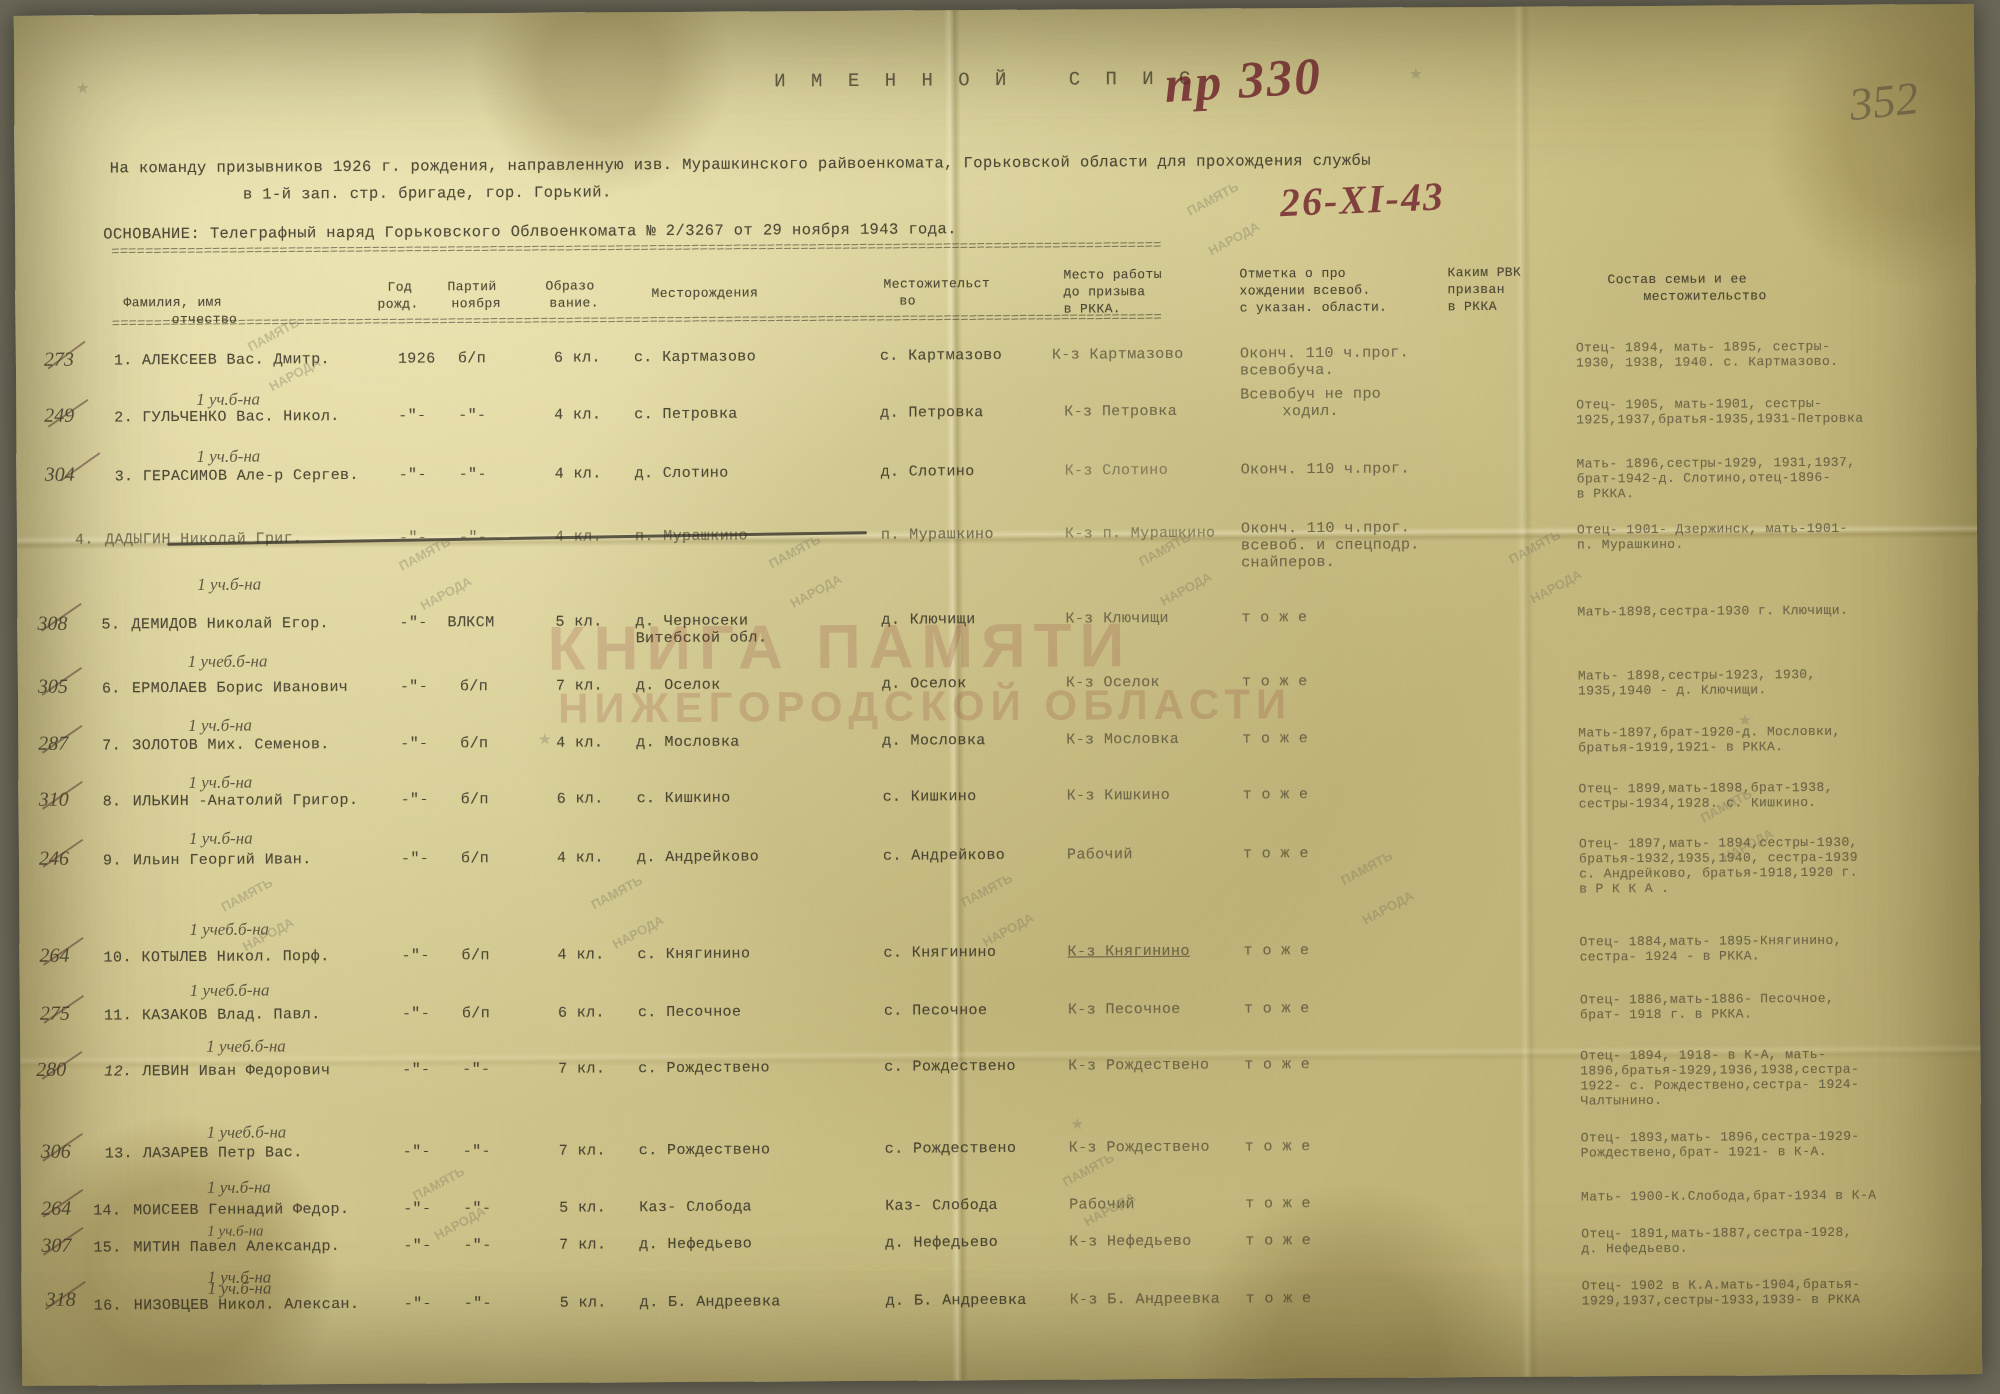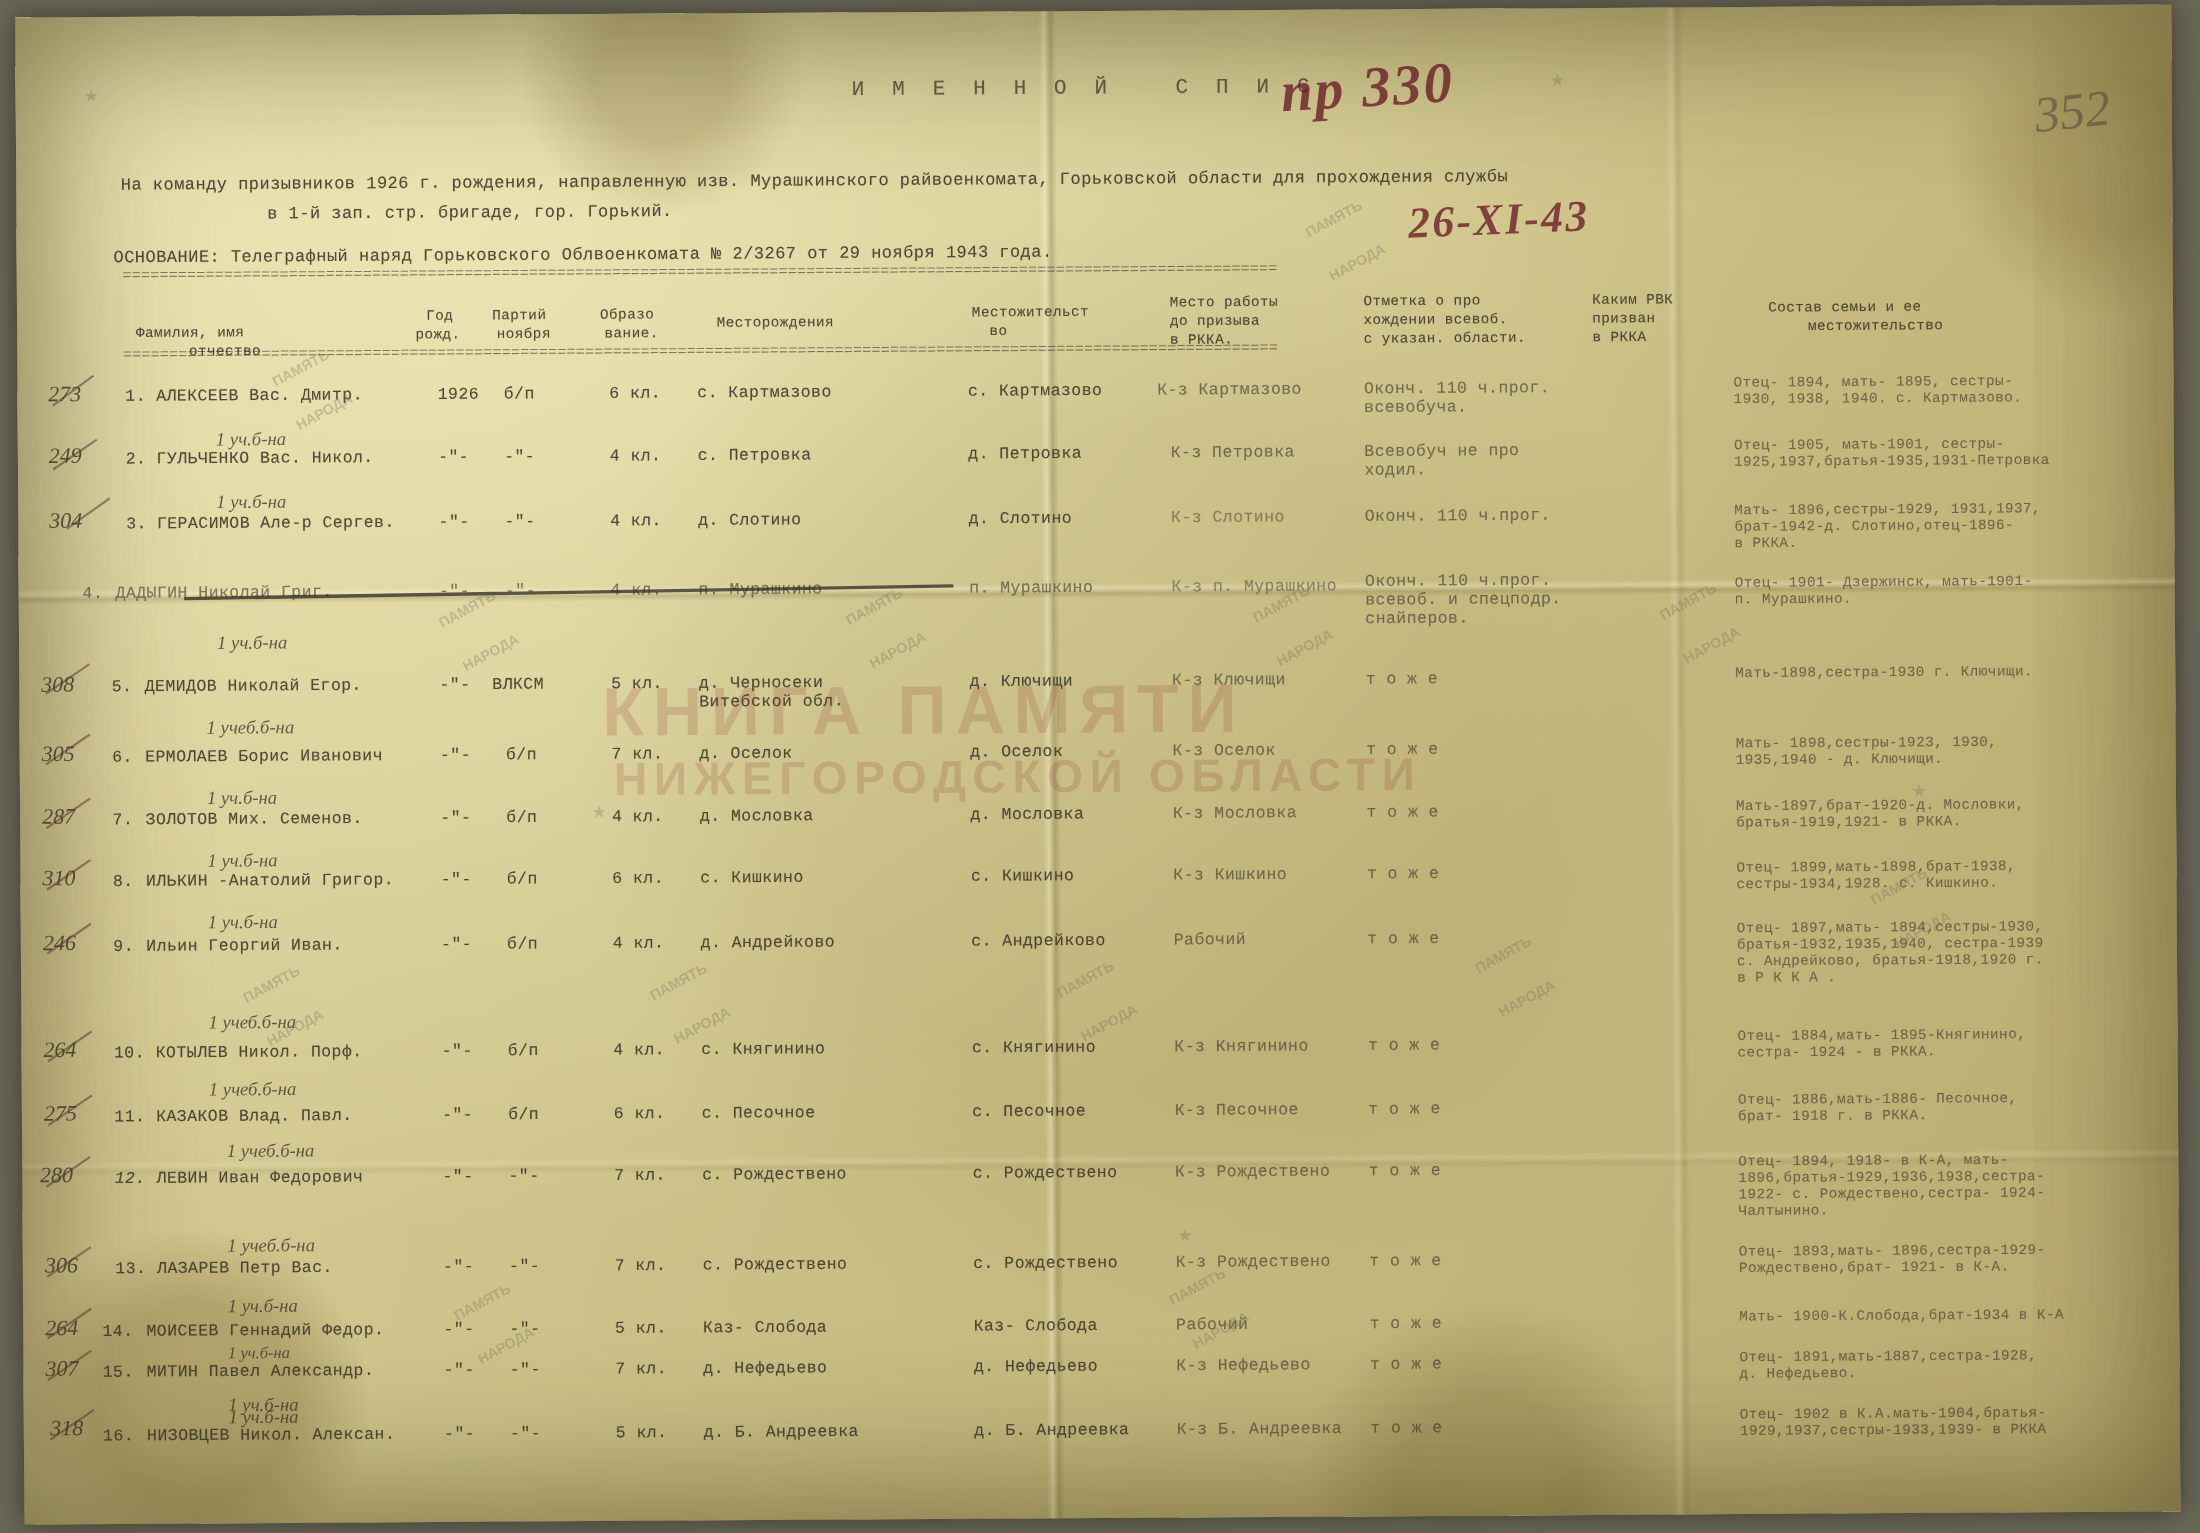--- a/index.html
+++ b/index.html
@@ -258,21 +258,21 @@
 
     <div class="hand idx" style="left:28px; top:388px;">249</div>
     <div class="t" style="left:98px; top:394px;">2.</div>
     <div class="t" style="left:126px; top:394px;">ГУЛЬЧЕНКО Вас. Никол.</div>
     <div class="t" style="left:382px; top:394px;">-"-</div>
     <div class="t" style="left:442px; top:394px;">-"-</div>
     <div class="t" style="left:538px; top:394px;">4 кл.</div>
     <div class="t" style="left:618px; top:394px;">с. Петровка</div>
     <div class="t" style="left:864px; top:394px;">д. Петровка</div>
     <div class="t dim" style="left:1048px; top:394px;">К-з Петровка</div>
-    <div class="t dim" style="left:1224px; top:394px;">Всевобуч не про
+    <div class="t dim" style="left:1224px; top:378px;text-align:center;">Всевобуч не про
 ходил.</div>
     <div class="t dim small" style="left:1560px; top:391px;">Отец- 1905, мать-1901, сестры-
 1925,1937,братья-1935,1931-Петровка</div>
     <div class="hand unit" style="left:180px; top:432px;">1 уч.б-на</div>
     <div class="strike" style="left:32px; top:410px; width:48px; transform:rotate(-34deg);"></div>
 
     <div class="hand idx" style="left:28px; top:447px;">304</div>
     <div class="t" style="left:98px; top:453px;">3.</div>
     <div class="t" style="left:126px; top:453px;">ГЕРАСИМОВ Але-р Сергев.</div>
     <div class="t" style="left:382px; top:453px;">-"-</div>
@@ -381,21 +381,21 @@
     <div class="strike" style="left:24px; top:850px; width:48px; transform:rotate(-34deg);"></div>
 
     <div class="hand idx" style="left:20px; top:928px;">264</div>
     <div class="t" style="left:84px; top:934px;">10.</div>
     <div class="t" style="left:122px; top:934px;">КОТЫЛЕВ Никол. Порф.</div>
     <div class="t" style="left:382px; top:934px;">-"-</div>
     <div class="t" style="left:442px; top:934px;">б/п</div>
     <div class="t" style="left:538px; top:934px;">4 кл.</div>
     <div class="t" style="left:618px; top:934px;">с. Княгинино</div>
     <div class="t" style="left:864px; top:934px;">с. Княгинино</div>
-    <div class="t dim" style="left:1048px; top:934px;">К-з Княгинино</div>
+    <div class="t dim" style="left:1048px; top:934px;text-decoration:underline;">К-з Княгинино</div>
     <div class="t dim" style="left:1224px; top:934px;">т о ж е</div>
     <div class="t dim small" style="left:1560px; top:928px;">Отец- 1884,мать- 1895-Княгинино,
 сестра- 1924 - в РККА.</div>
     <div class="hand unit" style="left:170px; top:966px;">1 учеб.б-на</div>
     <div class="strike" style="left:24px; top:948px; width:48px; transform:rotate(-34deg);"></div>
 
     <div class="hand idx" style="left:20px; top:986px;">275</div>
     <div class="t" style="left:84px; top:992px;">11.</div>
     <div class="t" style="left:122px; top:992px;">КАЗАКОВ Влад. Павл.</div>
     <div class="t" style="left:382px; top:992px;">-"-</div>

